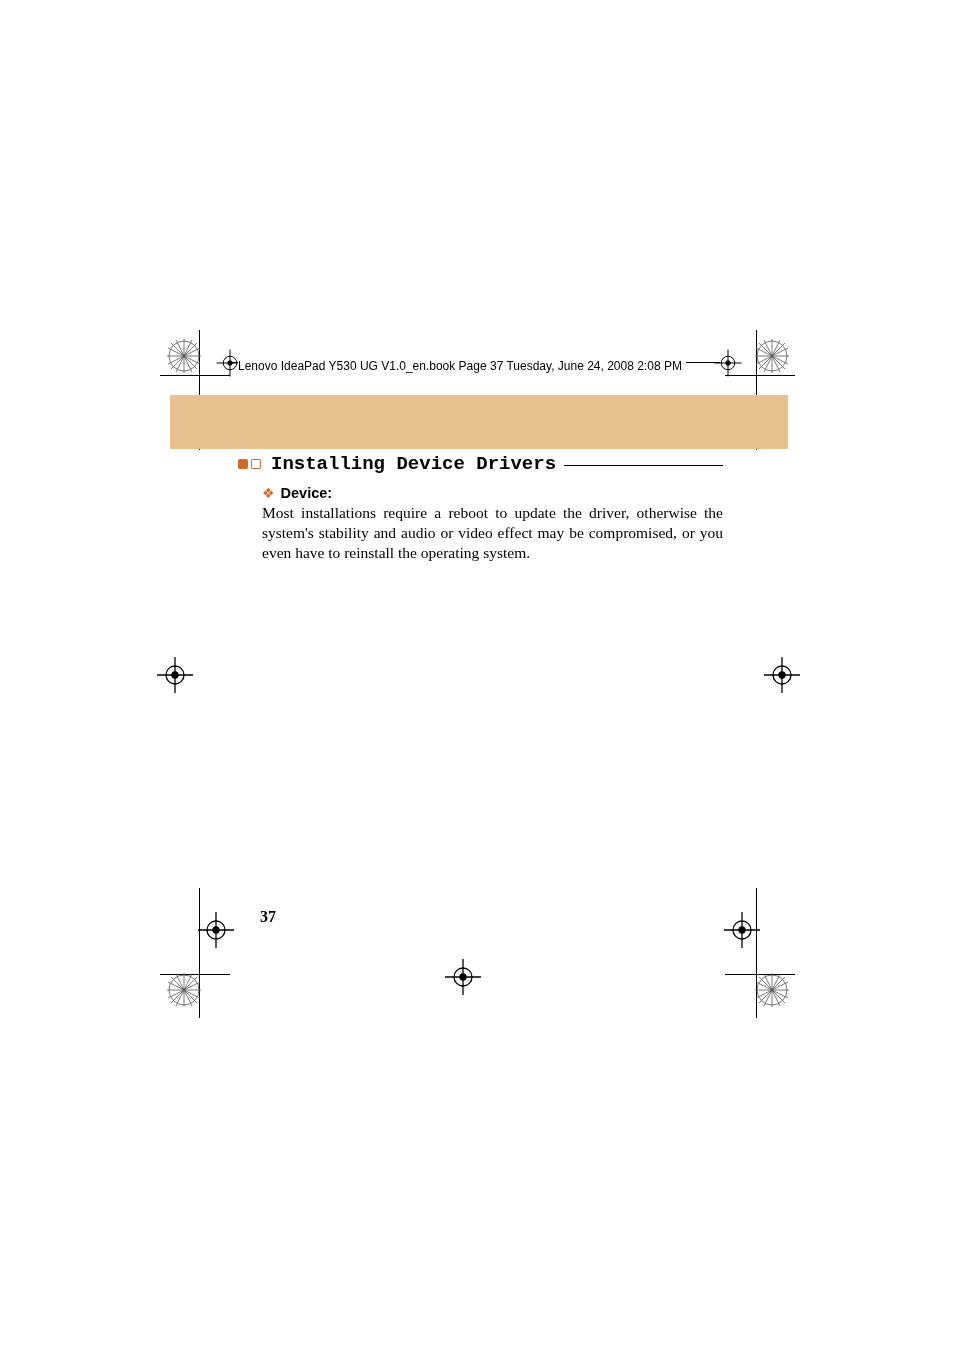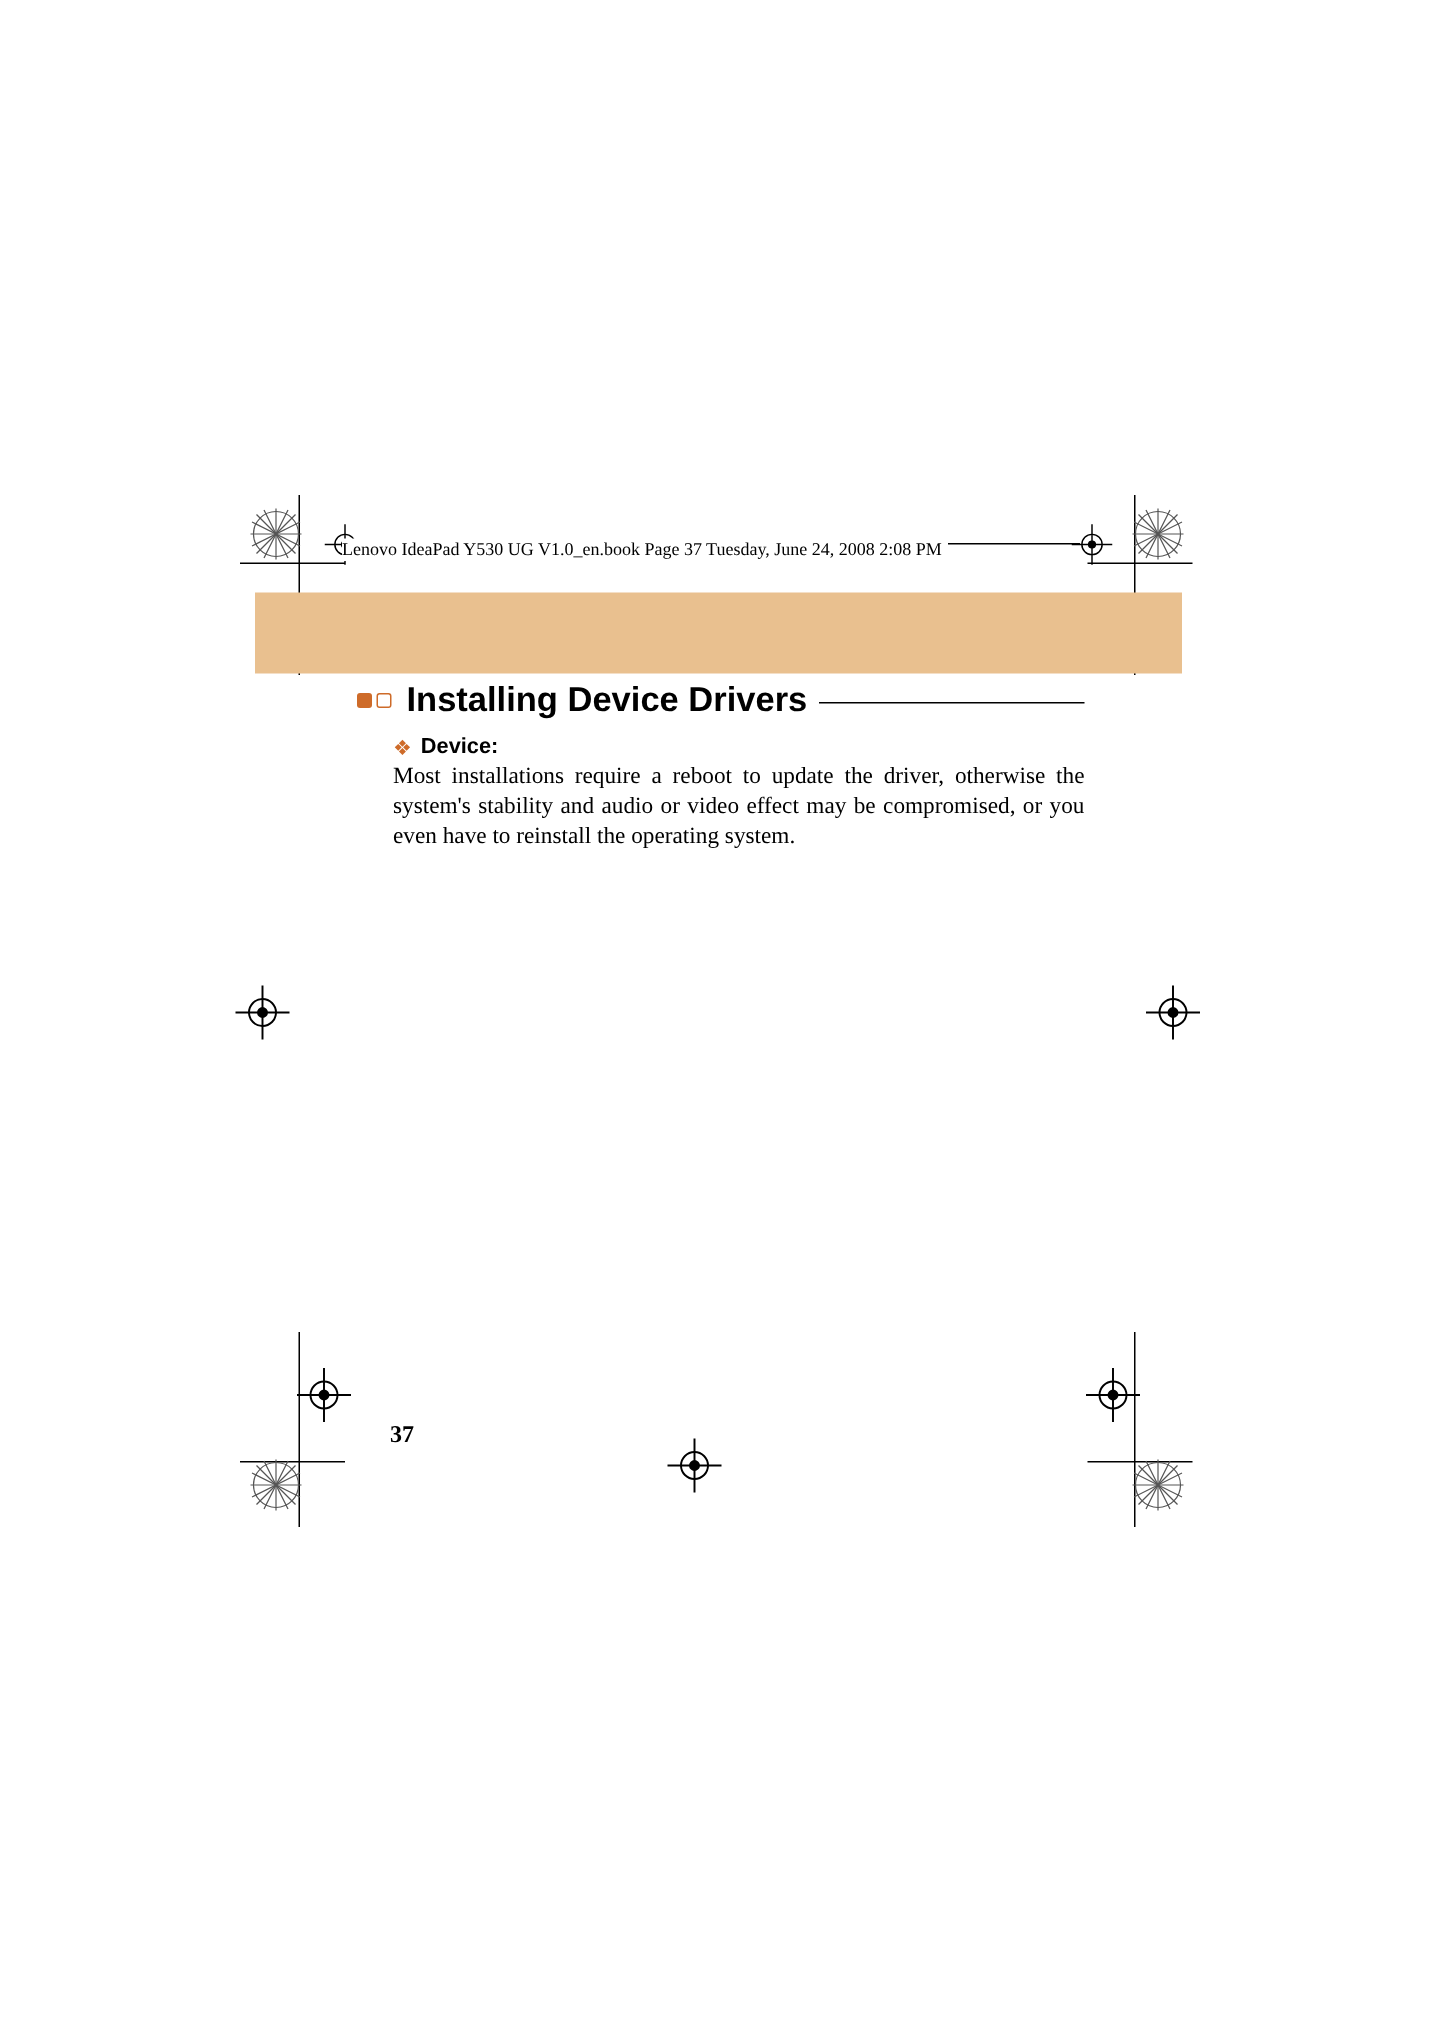--- a/index.html
+++ b/index.html
@@ -15,24 +15,24 @@
 
   .book-header-line {
     position: absolute;
     left: 232px;
     top: 362px;
     width: 488px;
     border-top: 1px solid #000;
   }
   .book-header-text {
     position: absolute;
-    left: 228px;
+    left: 238px;
     top: 359px;
     font-size: 12px;
-    font-family: Liberation Serif, serif;
+    font-family: Liberation Sans, sans-serif;
     background: #fff;
     padding-right: 4px;
     color: #000;
   }
 
   .content-block {
     position: absolute;
     left: 170px;
     top: 395px;
     width: 618px;
@@ -71,23 +71,23 @@
     background: #ce6b29;
     border-radius: 2px;
   }
   .sq-hollow {
     width: 8px;
     height: 8px;
     border: 1.5px solid #ce6b29;
     border-radius: 2px;
   }
   .heading-text {
-    font-family: Liberation Sans, sans-serif;
+    font-family: Liberation Mono, monospace;
     font-weight: bold;
-    font-size: 23px;
+    font-size: 19px;
     color: #000;
   }
   .heading-rule {
     flex: 1;
     border-top: 1.5px solid #000;
     margin-left: 8px;
     margin-right: 65px;
     align-self: center;
     margin-top: 3px;
   }
@@ -119,21 +119,20 @@
   }
 
   .page-number {
     position: absolute;
     left: 260px;
     top: 908px;
     font-family: "Times New Roman", serif;
     font-size: 16px;
     font-weight: bold;
     color: #000;
-    margin-top: 40px;
   }
 
   
   .regmark {
     position: absolute;
     pointer-events: none;
   }
   .regmark svg { display: block; }
 
   

